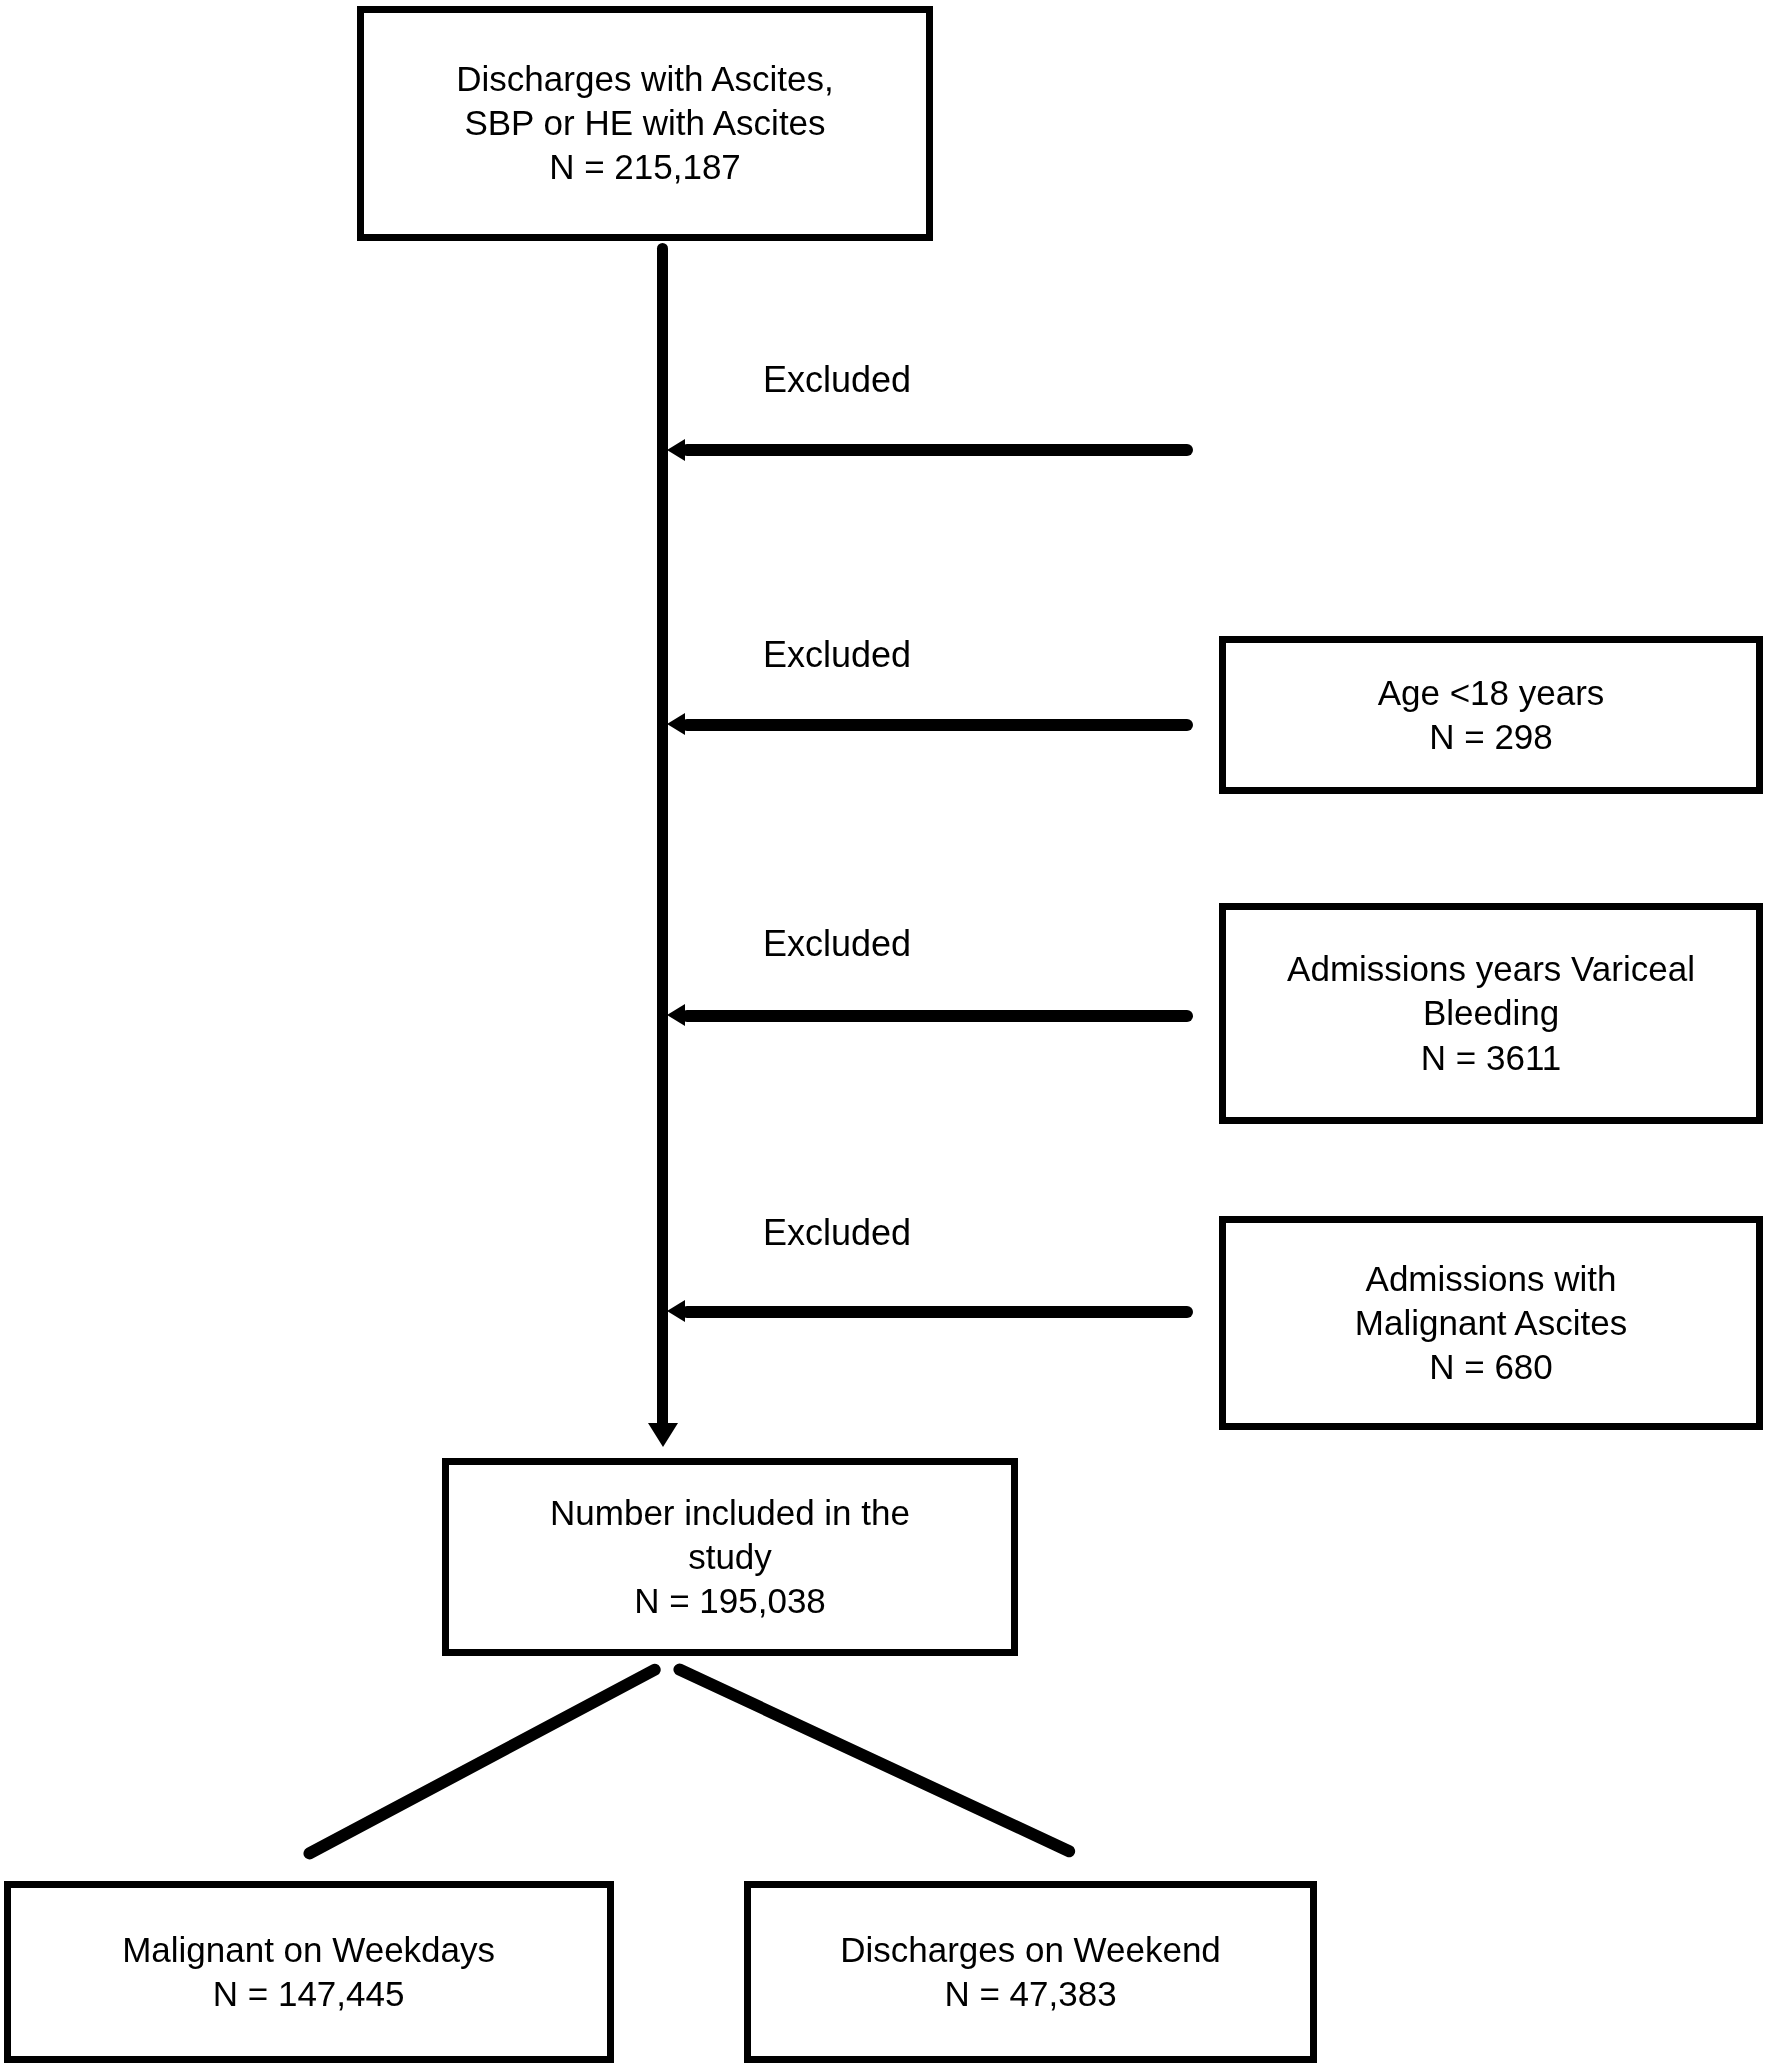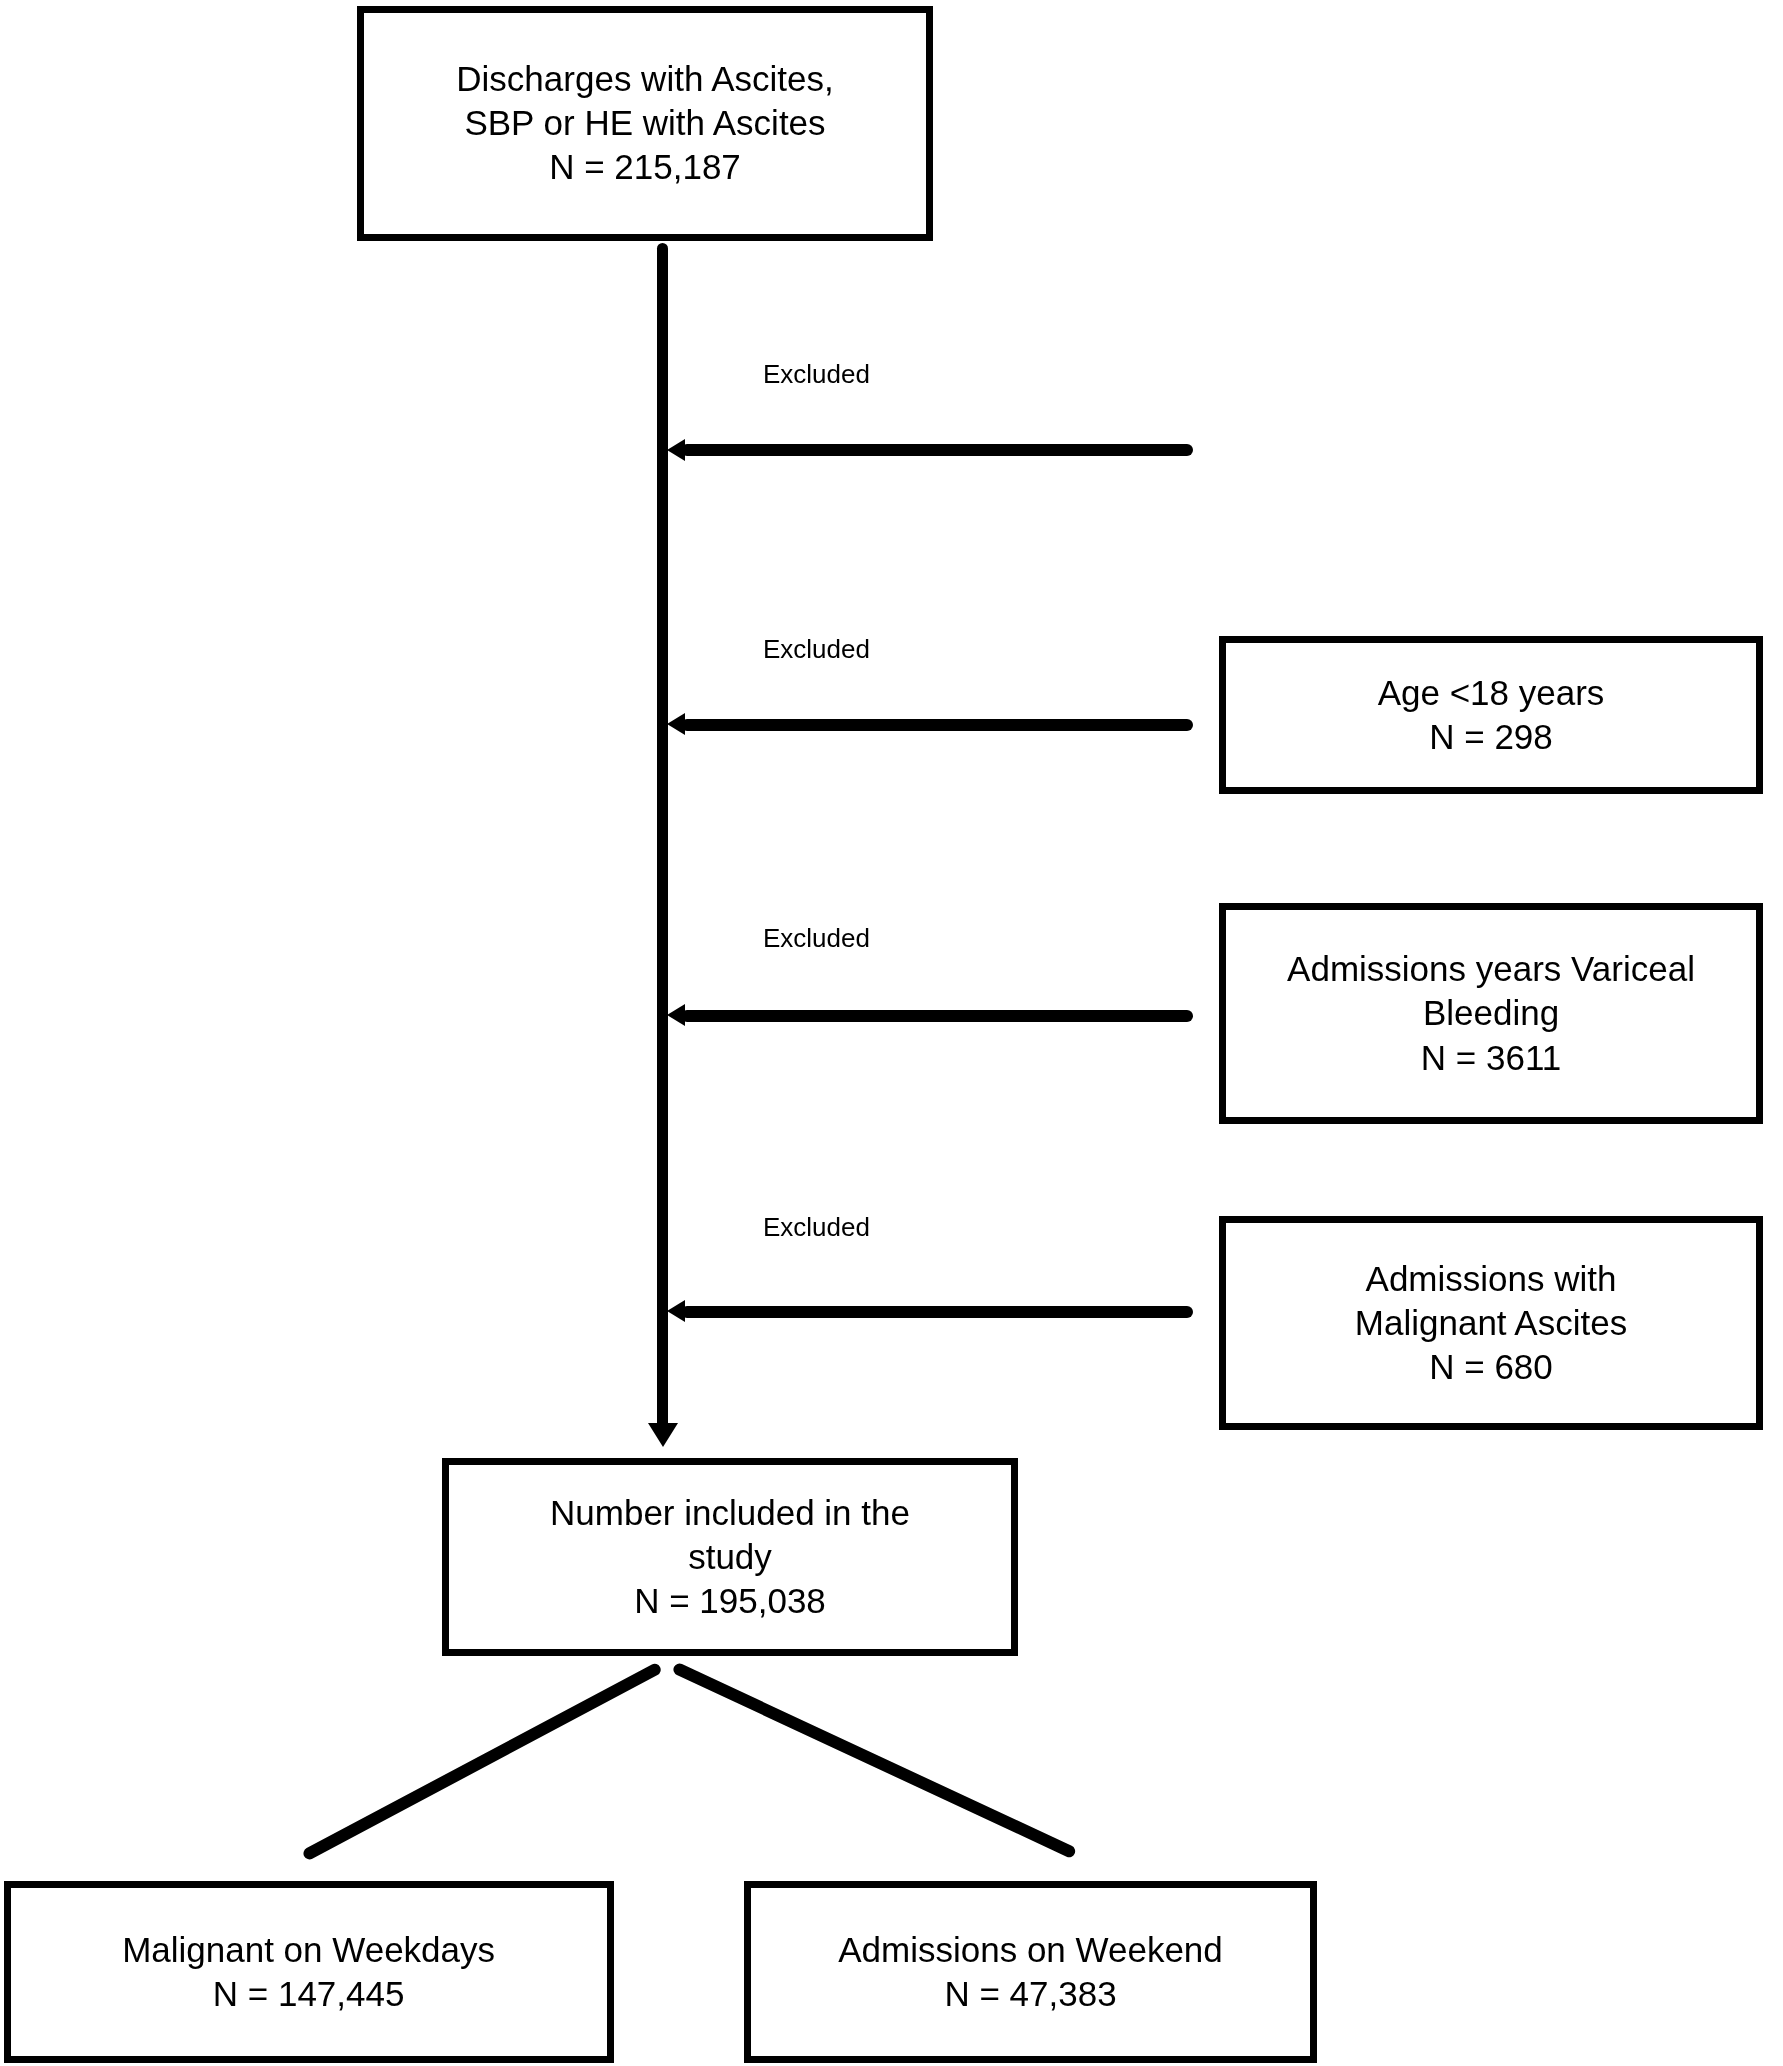--- a/index.html
+++ b/index.html
@@ -34,21 +34,21 @@
     box-sizing: border-box;
   }
   .node .ln {
     display: block;
     font-size: 35px;
     line-height: 1.26;
     white-space: pre;
   }
   .exclabel {
     position: absolute;
-    font-size: 26px;
+    font-size: 36px;
     line-height: 1.1;
     white-space: pre;
     color: #000000;
   }
   .trunk {
     position: absolute;
     background: #000000;
     border-radius: 5.7px;
   }
   .hline {
@@ -134,19 +134,19 @@
 
   <div class="node" style="left:3.6px; top:1881px; width:610px; height:182px;">
     <span class="lines">
       <span class="ln">Malignant on Weekdays</span>
       <span class="ln">N = 147,445</span>
     </span>
   </div>
 
   <div class="node" style="left:744px; top:1881px; width:573px; height:182px;">
     <span class="lines">
-      <span class="ln">Admissions on Weekend</span>
+      <span class="ln">Discharges on Weekend</span>
       <span class="ln">N = 47,383</span>
     </span>
   </div>
 
 </div>
 
 
 </body></html>

